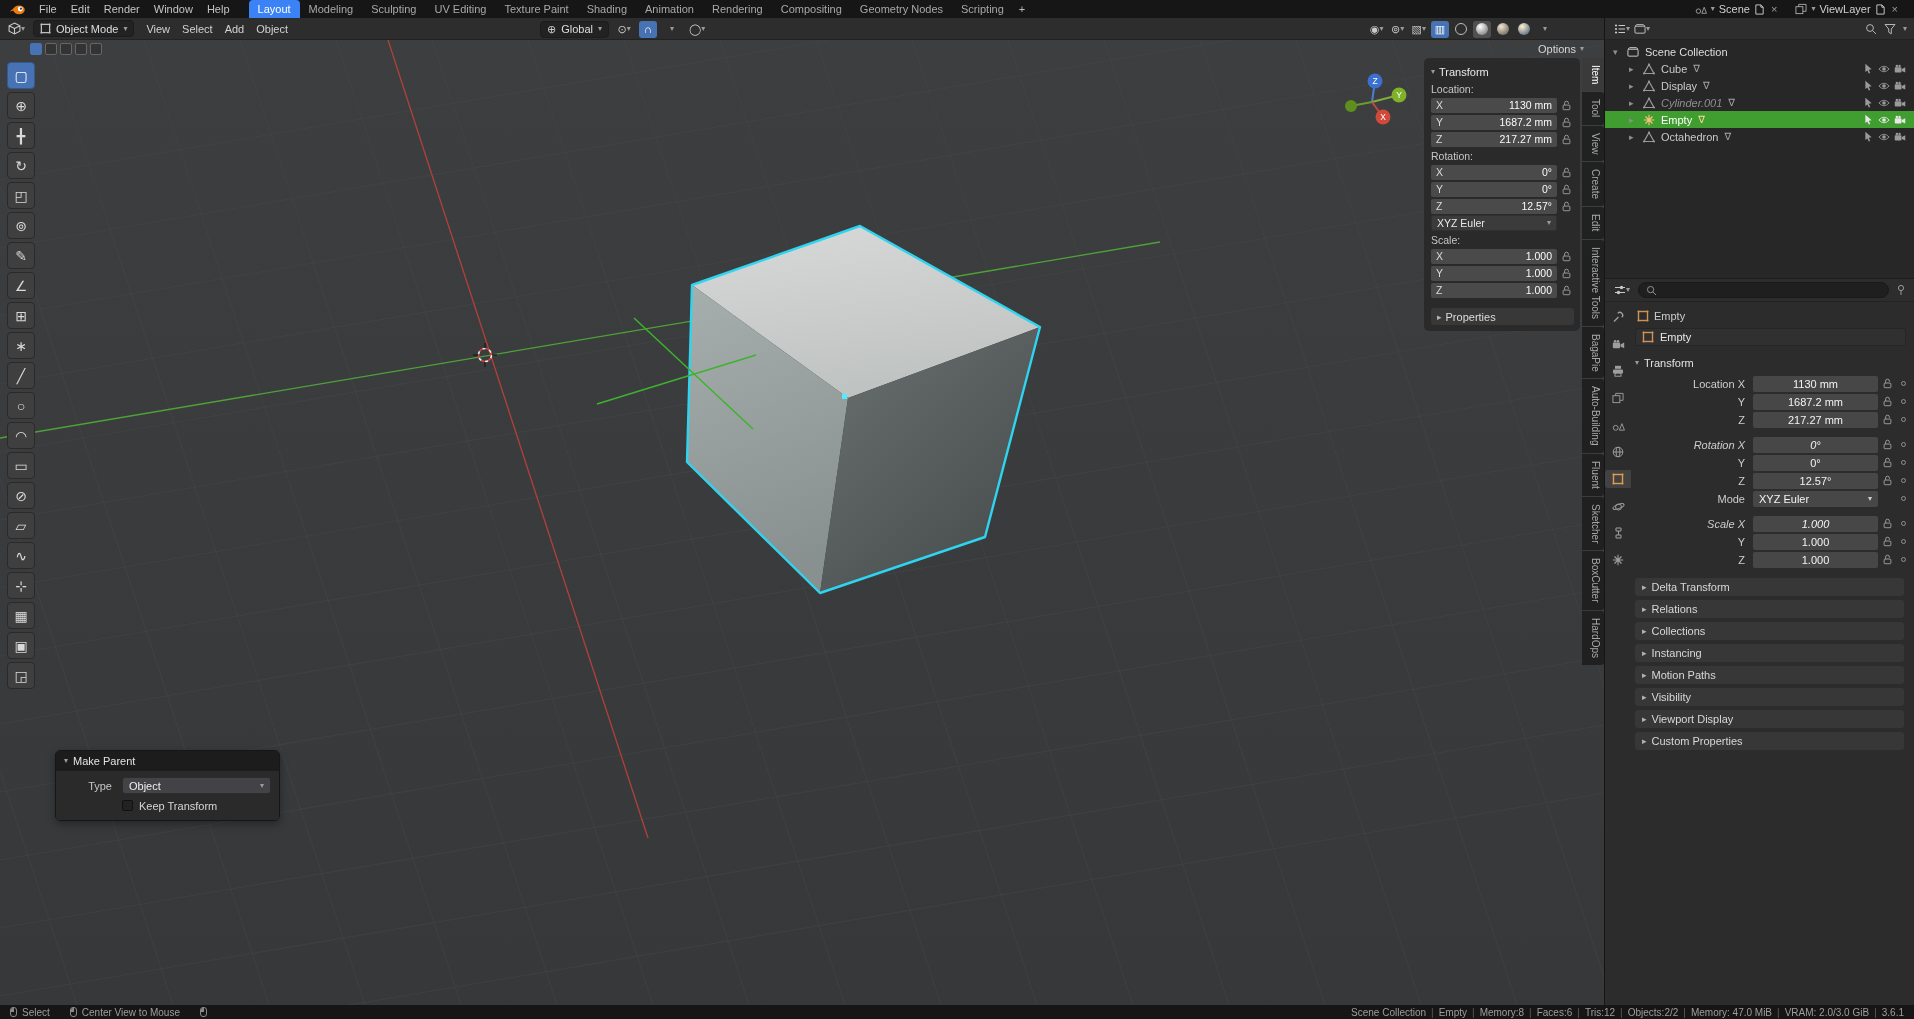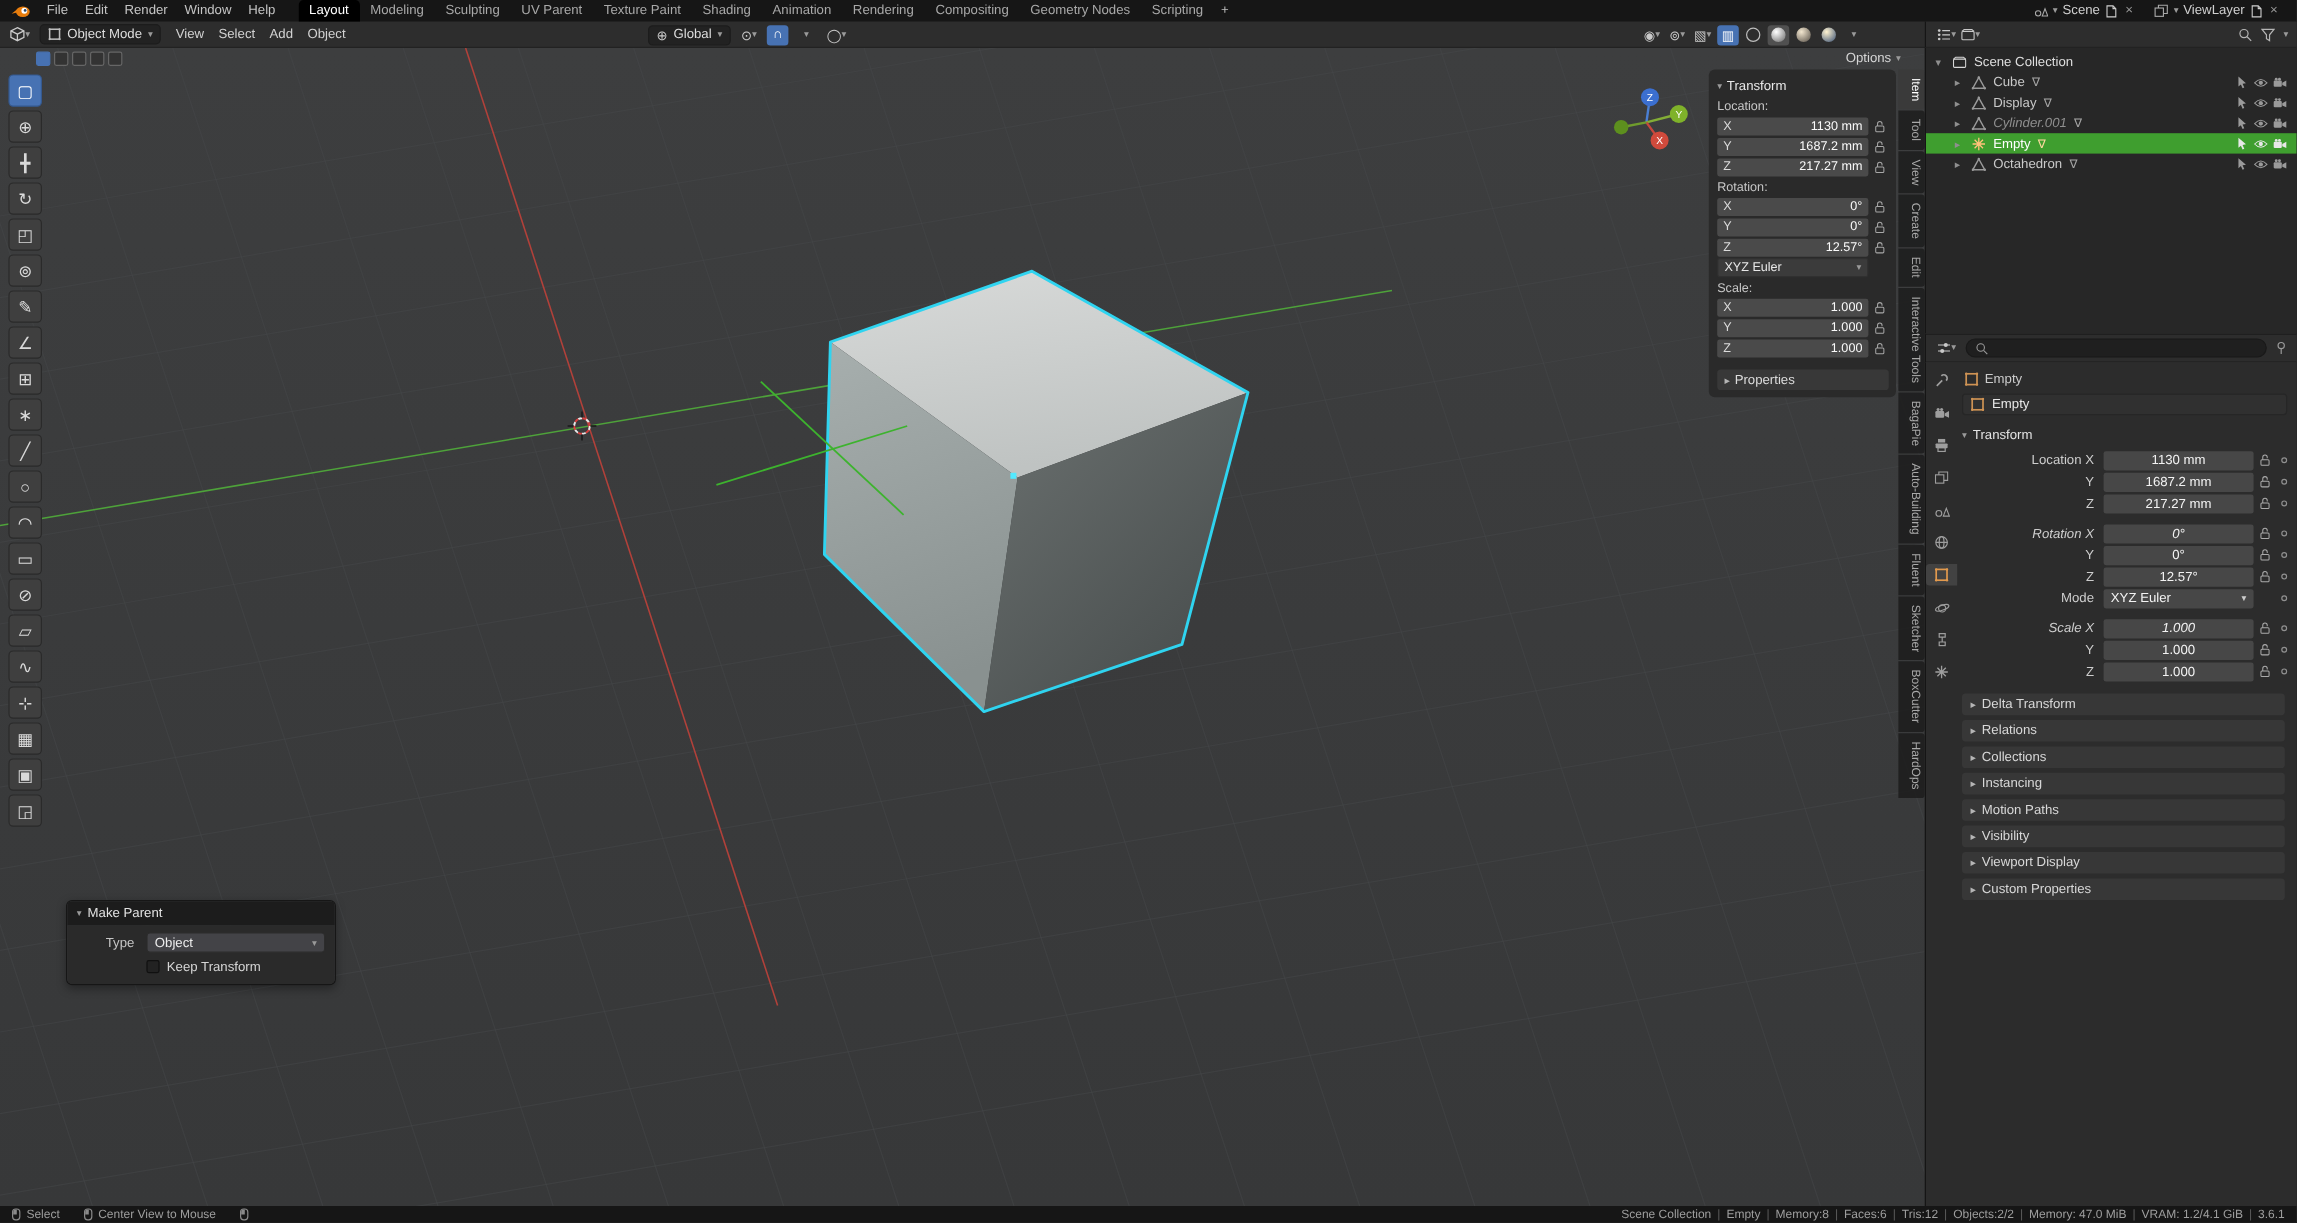--- a/index.html
+++ b/index.html
@@ -6,21 +6,21 @@
   html,body{background:#000;}
   body{font-family:"Liberation Sans",sans-serif;font-size:11px;color:#d6d6d6;-webkit-font-smoothing:antialiased;}
   .app{position:relative;width:1914px;height:1019px;overflow:hidden;background:#3a3a3a;}
 
   
   .topbar{position:absolute;left:0;top:0;width:1914px;height:18px;background:#161616;display:flex;align-items:center;padding:0 8px;z-index:20;}
   .logo{display:flex;align-items:center;margin-right:6px;}
   .menu-item{padding:0 7px;color:#c4c4c4;cursor:default;}
   .wtabs{display:flex;align-items:center;margin-left:12px;height:18px;}
   .wtab{padding:2px 9px;height:18px;line-height:14px;color:#a8a8a8;border-radius:4px 4px 0 0;white-space:nowrap;}
-  .wtab.active{background:#000000;color:#ffffff;}
+  .wtab.active{background:#3b82f6;color:#ffffff;}
   .wtab.plus{color:#bdbdbd;padding:2px 6px;}
   .tb-right{margin-left:auto;display:flex;align-items:center;gap:16px;padding-right:6px;}
   .idsel{display:flex;align-items:center;gap:4px;color:#cfcfcf;}
   .idsel .i12{color:#a9a9a9;}
   .caret{font-size:8px;color:#9a9a9a;line-height:1;}
   .xbtn{color:#9a9a9a;font-size:11px;padding:0 2px;}
 
   
   .vheader{position:absolute;left:0;top:18px;width:1604px;height:22px;background:#2d2d2d;border-bottom:1px solid #222;display:flex;align-items:center;z-index:15;}
   .vh-left{display:flex;align-items:center;gap:6px;padding-left:6px;}
@@ -258,21 +258,21 @@
         <span class="menu-item">Edit</span>
         <span class="menu-item">Render</span>
         <span class="menu-item">Window</span>
         <span class="menu-item">Help</span>
       </div>
     <div class="wtabs">
 
     <span class="wtab active">Layout</span>
         <span class="wtab">Modeling</span>
         <span class="wtab">Sculpting</span>
-        <span class="wtab">UV Parent</span>
+        <span class="wtab">UV Editing</span>
         <span class="wtab">Texture Paint</span>
         <span class="wtab">Shading</span>
         <span class="wtab">Animation</span>
         <span class="wtab">Rendering</span>
         <span class="wtab">Compositing</span>
         <span class="wtab">Geometry Nodes</span>
         <span class="wtab">Scripting</span>
       </div>
     <span class="wtab plus">+</span>
     <div class="tb-right">
@@ -1176,18 +1176,18 @@
       </div>
     <div class="s-right">
 
     <span class="sseg">Scene Collection</span>
         <span class="sseg">Empty</span>
         <span class="sseg">Memory:8</span>
         <span class="sseg">Faces:6</span>
         <span class="sseg">Tris:12</span>
         <span class="sseg">Objects:2/2</span>
         <span class="sseg">Memory: 47.0 MiB</span>
-        <span class="sseg">VRAM: 1.2/4.1 GiB</span>
+        <span class="sseg">VRAM: 2.0/3.0 GiB</span>
         <span class="sseg">3.6.1</span>
       </div>
   </div>
 
 </div>
 
 </body></html>

